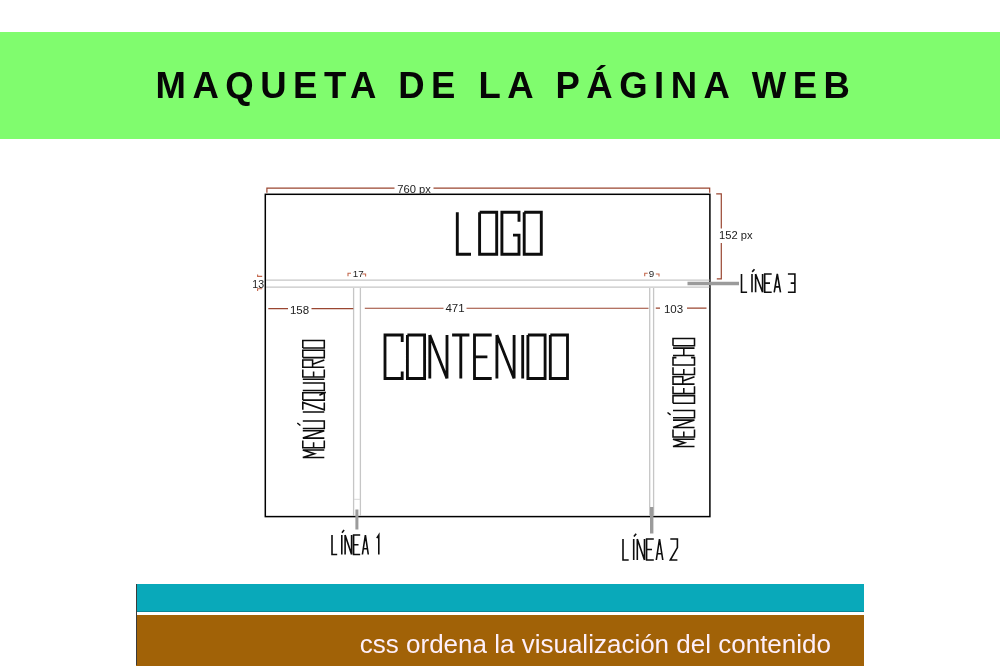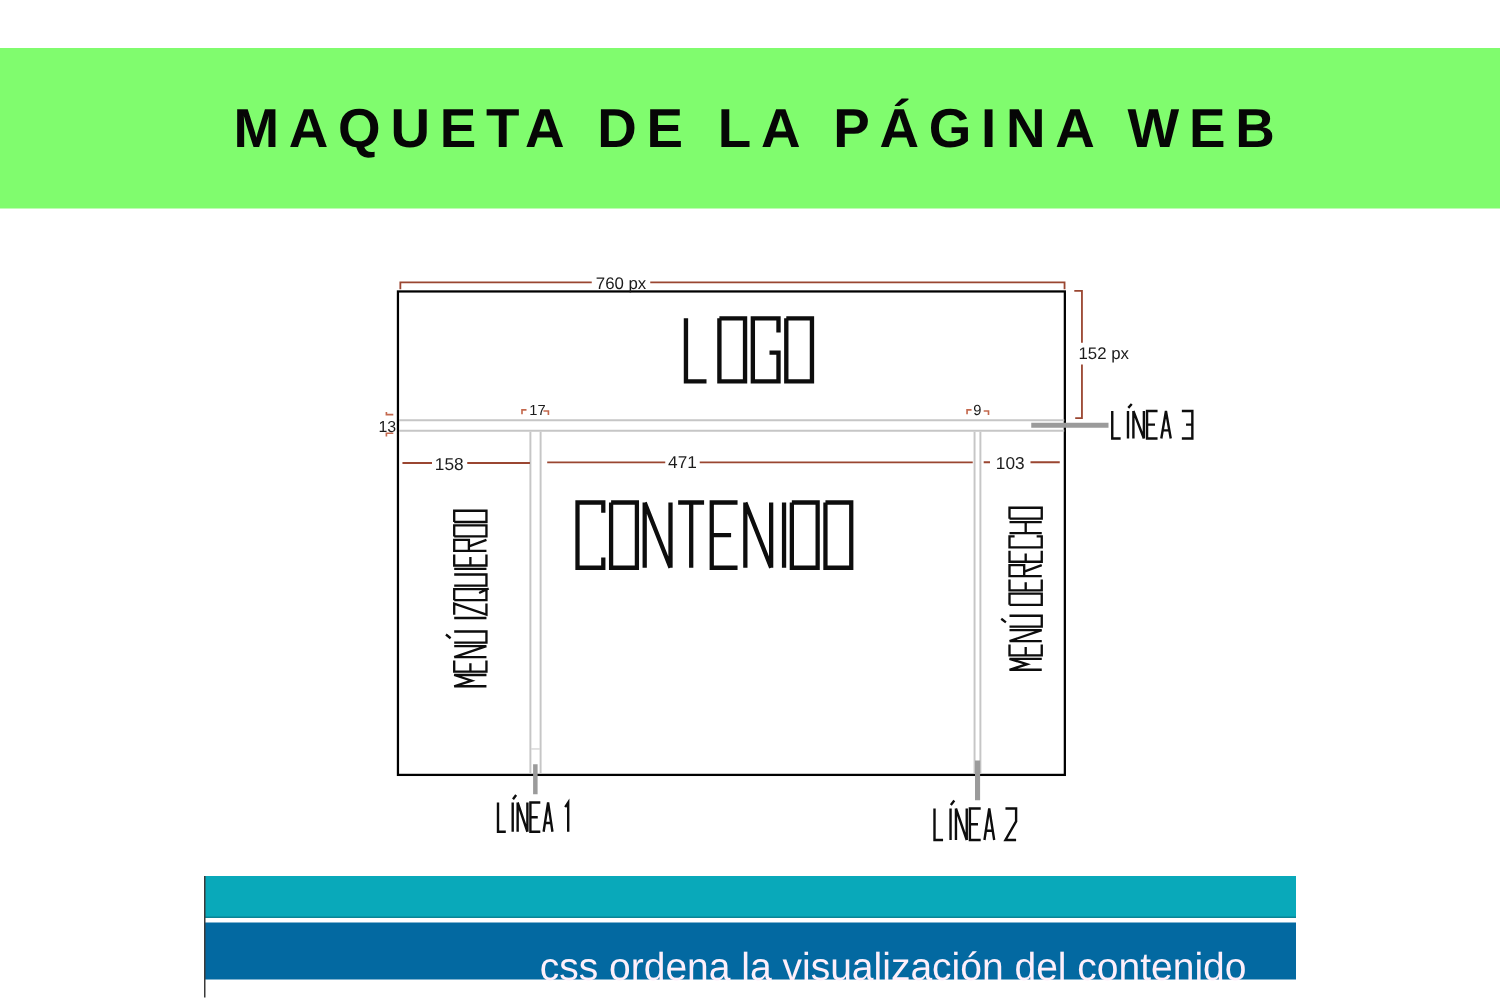--- a/index.html
+++ b/index.html
@@ -1,21 +1,21 @@
 <!DOCTYPE html>
 <html><head><meta charset="utf-8">
 <style>
 html,body{margin:0;padding:0;}
 body{width:1000px;height:667px;background:#fff;overflow:hidden;position:relative;
  font-family:"Liberation Sans",sans-serif;}
 .banner{position:absolute;left:0;top:32px;width:1000px;height:107px;background:#80fc6e;}
 .banner h1{margin:0;position:absolute;left:6px;width:1000px;top:33px;text-align:center;
  font-size:36.5px;font-weight:bold;color:#060606;letter-spacing:6.5px;white-space:nowrap;}
 .tealbar{position:absolute;left:136px;top:584px;width:728px;height:26.5px;background:#09a9ba;border-bottom:1.5px solid #0a8496;}
-.pinkbar{position:absolute;left:136px;top:615px;width:728px;height:38px;background:#0369a1;}
+.pinkbar{position:absolute;left:136px;top:615px;width:728px;height:51px;background:#a16207;}
 .pinkbar div{position:absolute;right:33px;top:13.5px;font-size:26px;color:#fdeffa;white-space:nowrap;}
 .leftedge{position:absolute;left:135.6px;top:584px;width:1.2px;height:80.5px;background:#3a3a3a;}
 </style></head>
 <body>
 
 <div class="banner">
 
 <h1>MAQUETA DE LA PÁGINA WEB</h1>
 </div>
 

